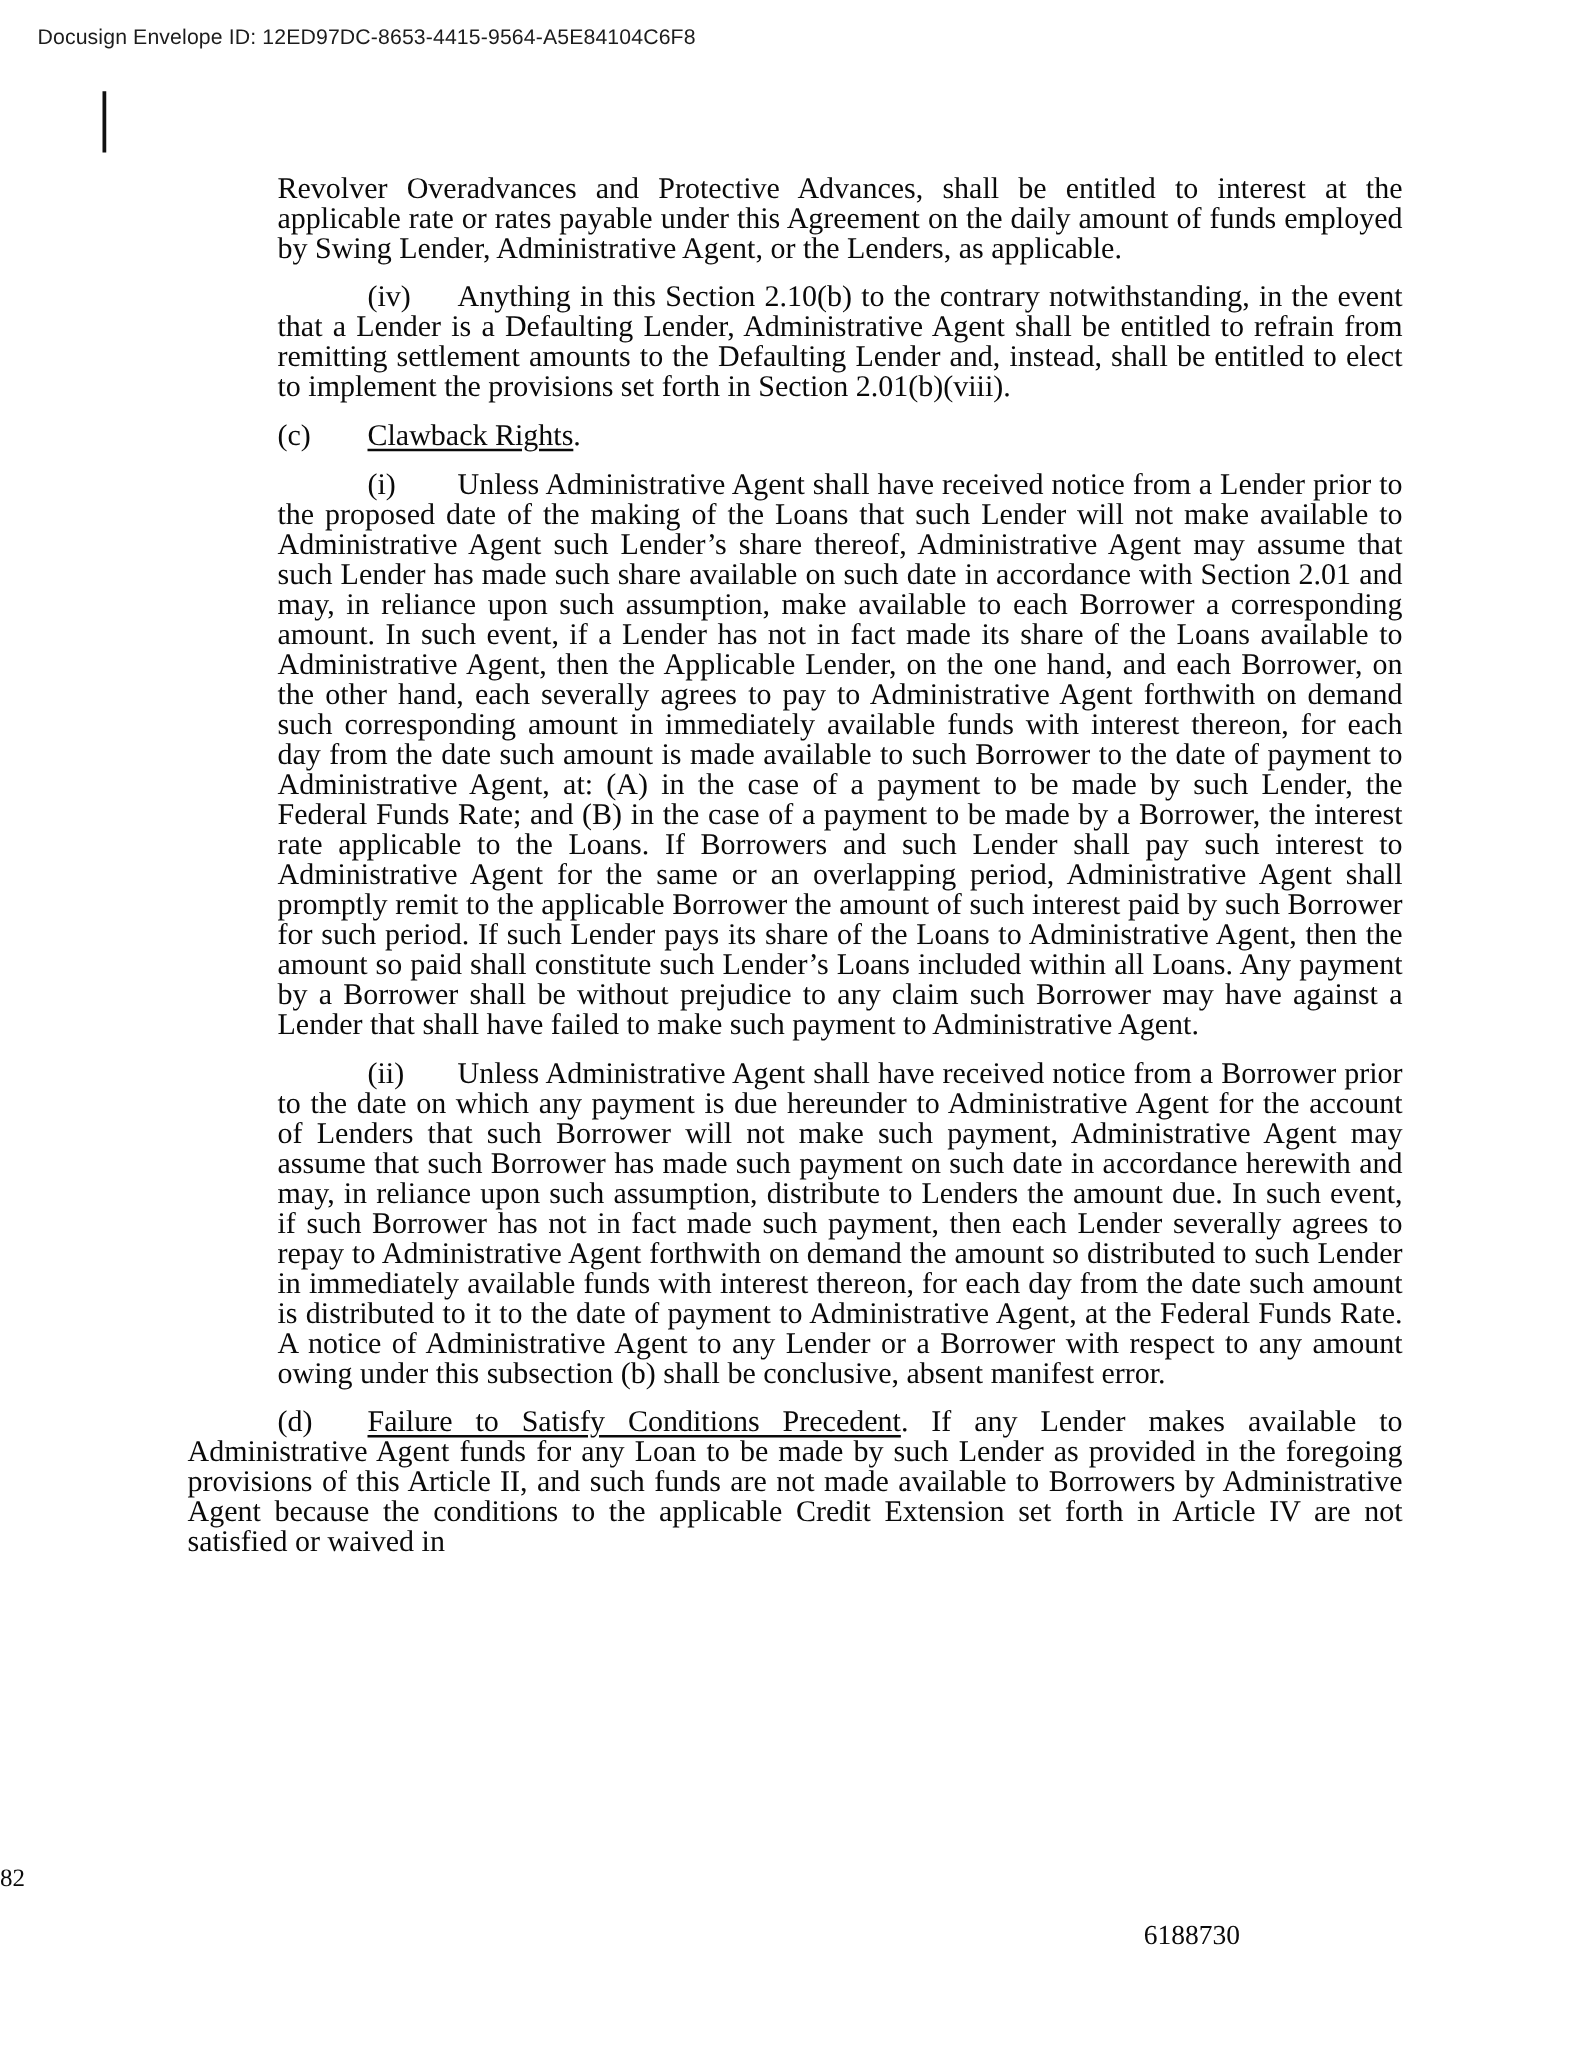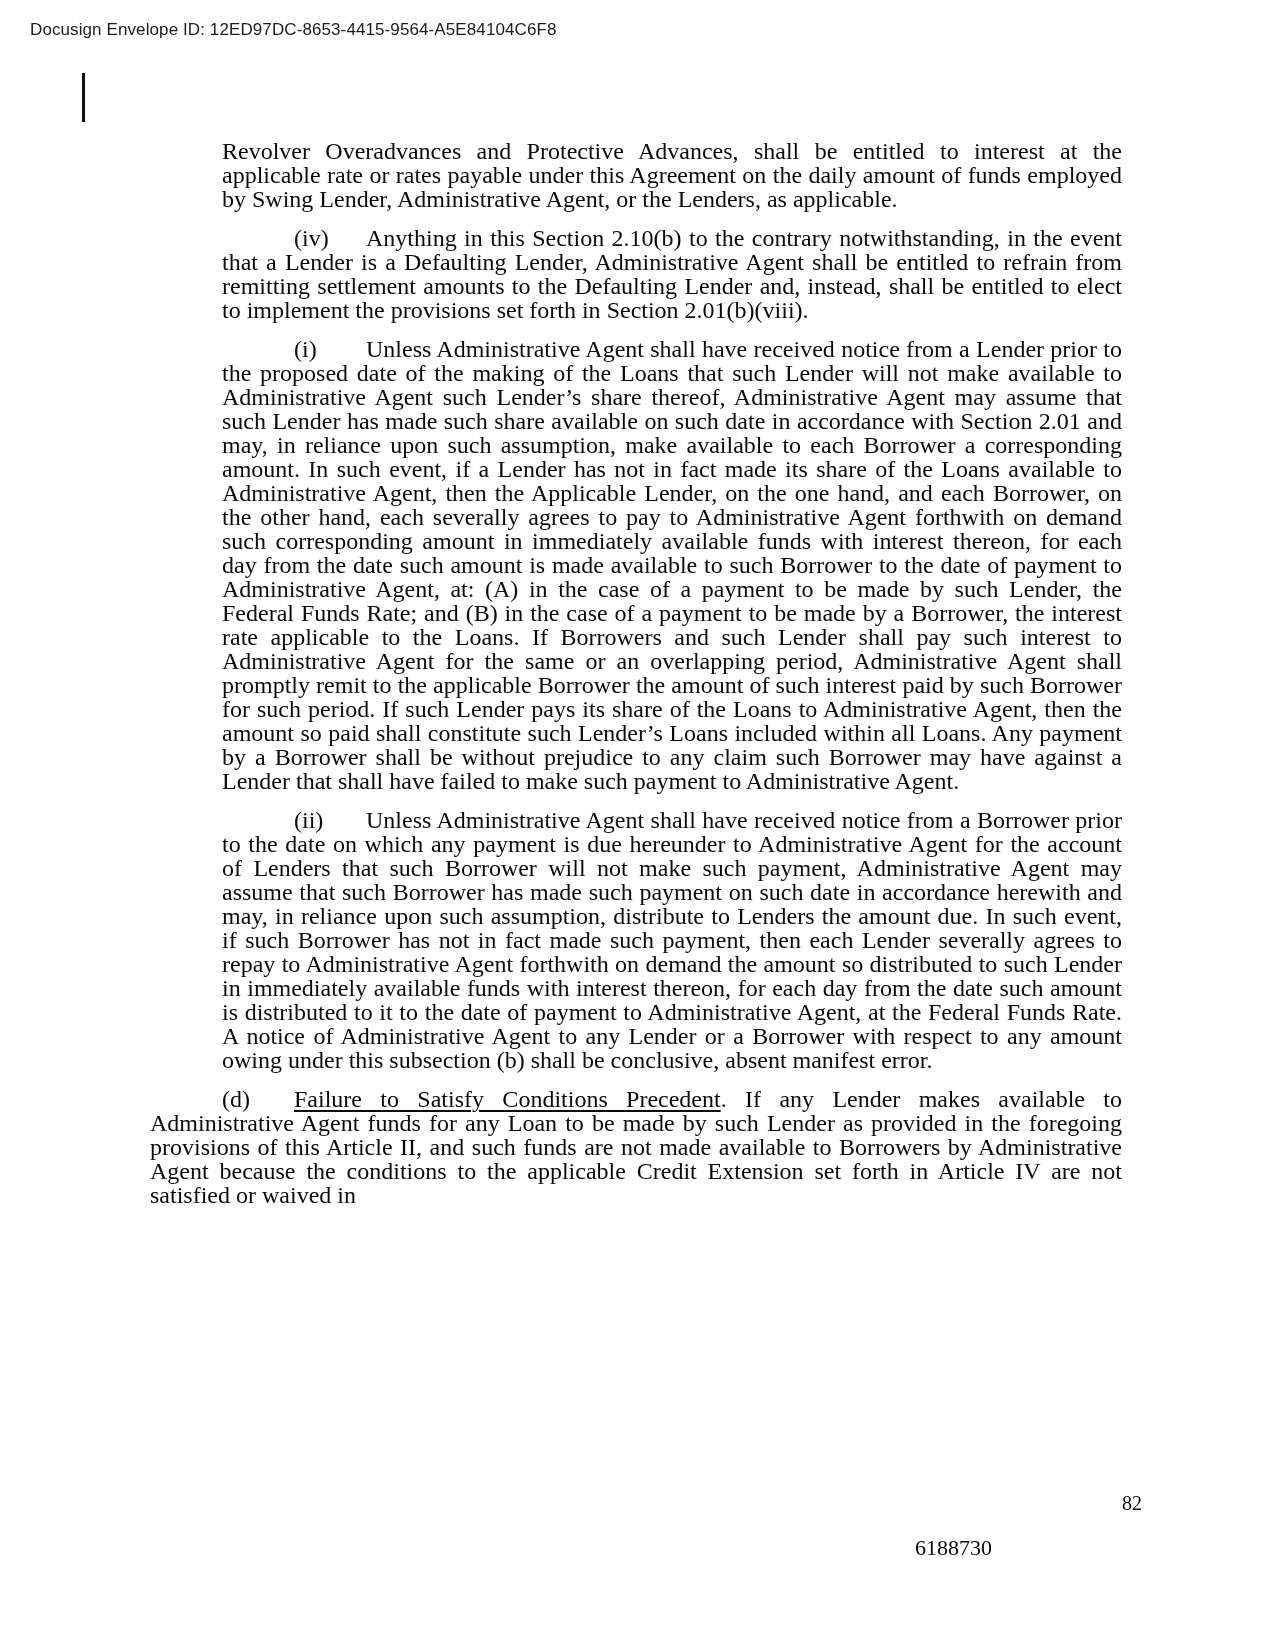--- a/index.html
+++ b/index.html
@@ -60,21 +60,21 @@
   .run.underline {
     text-decoration: underline;
     text-decoration-thickness: 1.5px;
     text-underline-offset: 3px;
   }
   .page-number {
     position: absolute;
     left: 0;
     top: 1492px;
     width: 100%;
-    text-align: right;
+    text-align: left;
     font-size: 20px;
   }
   .doc-number {
     position: absolute;
     right: 150px;
     top: 1535px;
     font-size: 22px;
     font-family: Liberation Serif, serif;
   }
 </style>
@@ -82,20 +82,21 @@
 <body>
 
 <div class="page">
   <div class="docusign-header">Docusign Envelope ID: 12ED97DC-8653-4415-9564-A5E84104C6F8</div>
 
   <div class="change-bar"></div>
 
   <div class="doc-body">
       <p class="para level-continuation"><span class="run">Revolver Overadvances and Protective Advances, shall be entitled to interest at the applicable rate or rates payable under this Agreement on the daily amount of funds employed by Swing Lender, Administrative Agent, or the Lenders, as applicable.</span></p>
       <p class="para level-sub-item"><span class="tab-label">(iv)</span><span class="run">Anything in this </span><span class="run bold">Section 2.10(b)</span><span class="run"> to the contrary notwithstanding, in the event that a Lender is a Defaulting Lender, Administrative Agent shall be entitled to refrain from remitting settlement amounts to the Defaulting Lender and, instead, shall be entitled to elect to implement the provisions set forth in </span><span class="run bold">Section 2.01(b)(viii)</span><span class="run">.</span></p>
+      <p class="para level-sub-heading"><span class="tab-label">(c)</span><span class="run underline">Clawback Rights</span><span class="run">.</span></p>
       <p class="para level-sub-item"><span class="tab-label">(i)</span><span class="run">Unless Administrative Agent shall have received notice from a Lender prior to the proposed date of the making of the Loans that such Lender will not make available to Administrative Agent such Lender’s share thereof, Administrative Agent may assume that such Lender has made such share available on such date in accordance with </span><span class="run bold">Section 2.01</span><span class="run"> and may, in reliance upon such assumption, make available to each Borrower a corresponding amount. In such event, if a Lender has not in fact made its share of the Loans available to Administrative Agent, then the Applicable Lender, on the one hand, and each Borrower, on the other hand, each severally agrees to pay to Administrative Agent forthwith on demand such corresponding amount in immediately available funds with interest thereon, for each day from the date such amount is made available to such Borrower to the date of payment to Administrative Agent, at: (A) in the case of a payment to be made by such Lender, the Federal Funds Rate; and (B) in the case of a payment to be made by a Borrower, the interest rate applicable to the Loans. If Borrowers and such Lender shall pay such interest to Administrative Agent for the same or an overlapping period, Administrative Agent shall promptly remit to the applicable Borrower the amount of such interest paid by such Borrower for such period. If such Lender pays its share of the Loans to Administrative Agent, then the amount so paid shall constitute such Lender’s Loans included within all Loans. Any payment by a Borrower shall be without prejudice to any claim such Borrower may have against a Lender that shall have failed to make such payment to Administrative Agent.</span></p>
       <p class="para level-sub-item"><span class="tab-label">(ii)</span><span class="run">Unless Administrative Agent shall have received notice from a Borrower prior to the date on which any payment is due hereunder to Administrative Agent for the account of Lenders that such Borrower will not make such payment, Administrative Agent may assume that such Borrower has made such payment on such date in accordance herewith and may, in reliance upon such assumption, distribute to Lenders the amount due. In such event, if such Borrower has not in fact made such payment, then each Lender severally agrees to repay to Administrative Agent forthwith on demand the amount so distributed to such Lender in immediately available funds with interest thereon, for each day from the date such amount is distributed to it to the date of payment to Administrative Agent, at the Federal Funds Rate. A notice of Administrative Agent to any Lender or a Borrower with respect to any amount owing under this subsection (b) shall be conclusive, absent manifest error.</span></p>
       <p class="para level-main-item"><span class="tab-label">(d)</span><span class="run underline">Failure to Satisfy Conditions Precedent</span><span class="run">. If any Lender makes available to Administrative Agent funds for any Loan to be made by such Lender as provided in the foregoing provisions of this </span><span class="run bold">Article II</span><span class="run">, and such funds are not made available to Borrowers by Administrative Agent because the conditions to the applicable Credit Extension set forth in </span><span class="run bold">Article IV</span><span class="run"> are not satisfied or waived in</span></p>
     </div>
 
   <div class="page-number">82</div>
 
   <div class="doc-number">6188730</div>
 </div>
 

